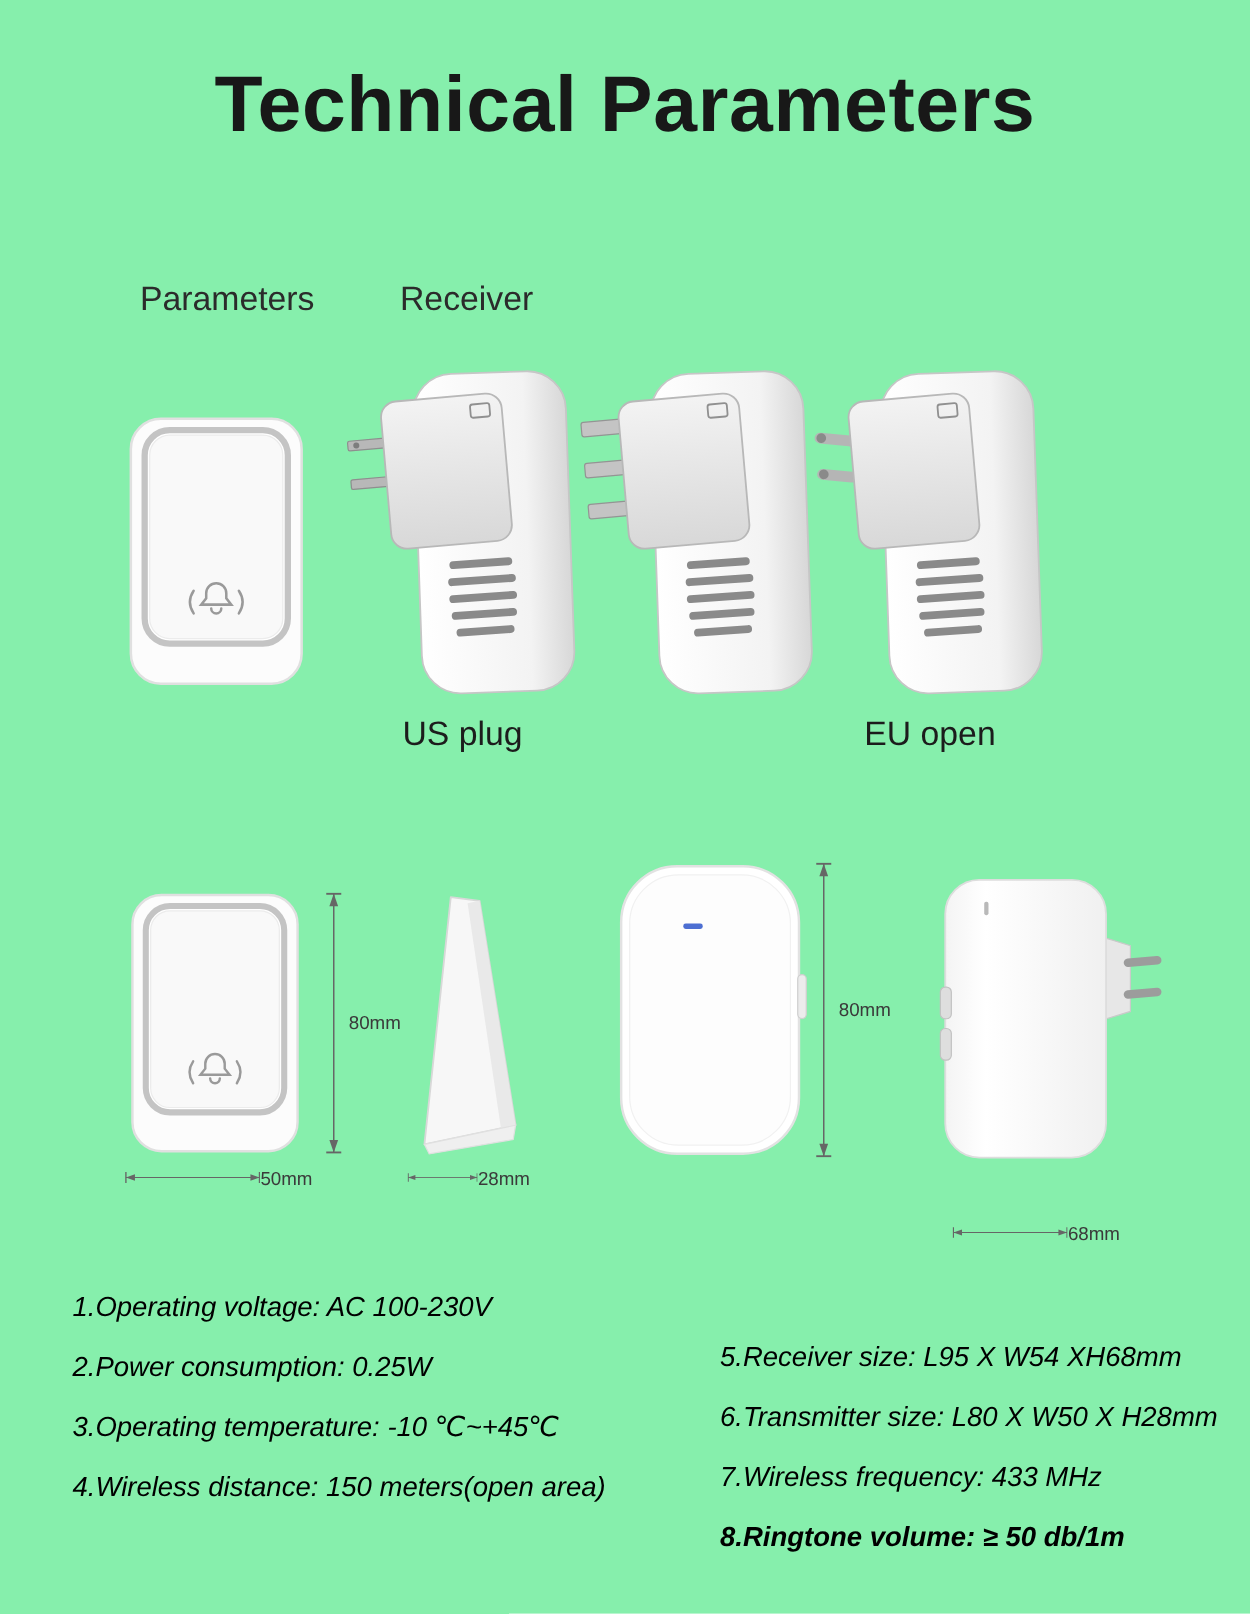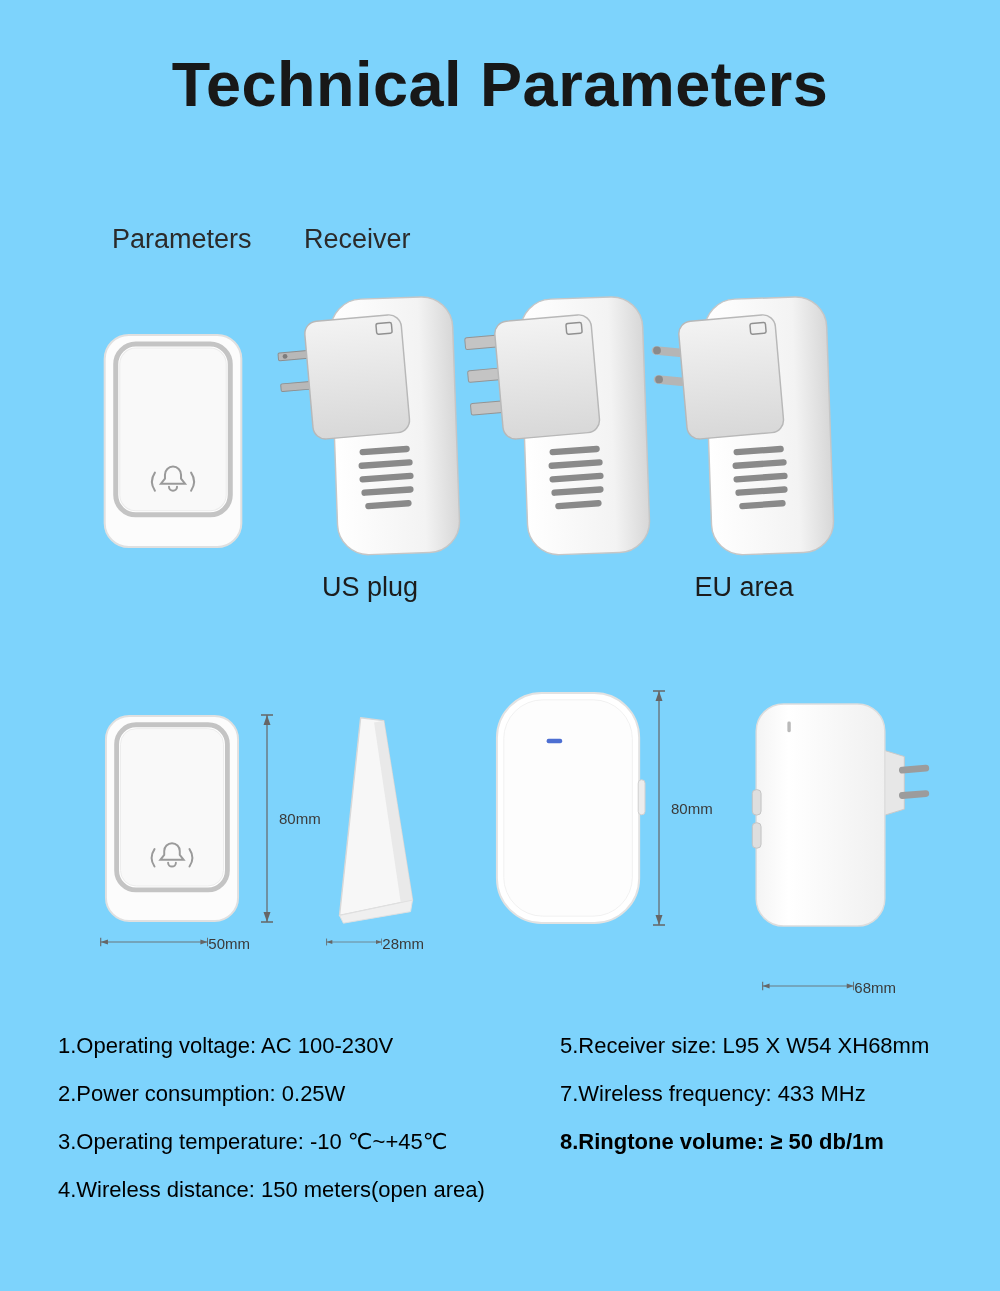--- a/index.html
+++ b/index.html
@@ -1,44 +1,44 @@
 <!DOCTYPE html>
 <html><head>
 <meta charset="utf-8">
 <style>
   * { margin:0; padding:0; box-sizing:border-box; }
   html,body { background:#ffffff; }
   .canvas {
-    position:relative; width:1000px; height:1291px; background:#7dd3fc;
+    position:relative; width:1000px; height:1291px; background:#86efac;
     font-family:"Liberation Sans","DejaVu Sans",sans-serif; overflow:hidden;
   }
   .title {
     position:absolute; top:48px; left:0; width:100%; text-align:center;
     font-size:63px; font-weight:700; color:#181818; letter-spacing:.5px;
   }
   .sec-label { position:absolute; font-size:27px; color:#2b2b2b; }
   .device { position:absolute; }
   .device svg { width:100%; height:100%; display:block; overflow:visible; }
   .plug-label { position:absolute; font-size:27px; color:#1c1c1c; text-align:center; }
   .dim-h { position:absolute; display:flex; flex-direction:row; align-items:center; }
   .dim-v { position:absolute; display:flex; align-items:center; gap:5px; }
   .dim-label { font-size:15px; color:#3a3a3a; margin-top:3px; white-space:nowrap; }
   .specs-col { position:absolute; top:1032px; }
-  .spec-line { font-size:22px; color:#000; line-height:27px; margin-bottom:21px; white-space:nowrap; }
+  .spec-line { font-size:22px; color:#000; line-height:27px; margin-bottom:21px; white-space:nowrap;font-style:italic; }
   .spec-line.bold { font-weight:700; }
 </style>
 </head>
 <body>
 
 <div class="canvas">
 
   <h1 class="title">Technical Parameters</h1>
 
   <div class="sec-label" style="left:112px; top:224px;">Parameters</div>
-  <div class="sec-label" style="left:304px; top:224px;">Receiver</div>
+  <div class="sec-label" style="left:320px; top:224px;">Receiver</div>
 
   <div class="device" style="left:102px; top:333px; width:142px; height:216px;">
     <svg viewBox="0 0 140 215">
       <rect x="2" y="2" width="136" height="211" rx="24" fill="#fcfcfc" stroke="#e0e0e0" stroke-width="2"></rect>
       <rect x="13" y="11" width="114" height="170" rx="20" fill="#ffffff" stroke="#c4c4c4" stroke-width="5"></rect>
       <rect x="17" y="15" width="106" height="162" rx="16" fill="#f9f9f9" stroke="#ececec" stroke-width="1"></rect>
       <g stroke="#9a9a9a" stroke-width="2" fill="none" stroke-linecap="round">
         <path d="M62 141 a8 8 0 0 1 16 0 v4 l4 5 h-24 l4 -5 z"></path>
         <path d="M66 153 a4 4 0 0 0 8 0"></path>
         <path d="M52 139 q-6 9 0 18"></path>
@@ -148,21 +148,21 @@
         <rect x="86" y="160" width="52" height="6.5" rx="3.2"></rect>
         <rect x="84" y="174" width="56" height="6.5" rx="3.2"></rect>
         <rect x="84" y="188" width="56" height="6.5" rx="3.2"></rect>
         <rect x="85" y="202" width="54" height="6.5" rx="3.2"></rect>
         <rect x="88" y="216" width="48" height="6.5" rx="3.2"></rect>
       </g>
     </svg>
   </div>
 
   <div class="plug-label" style="left:278px; top:572px; width:184px;">US plug</div>
-  <div class="plug-label" style="left:652px; top:572px; width:184px;">EU area</div>
+  <div class="plug-label" style="left:652px; top:572px; width:184px;">EU open</div>
 
   <div class="device" style="left:104px; top:714px; width:136px; height:209px;">
     <svg viewBox="0 0 140 215">
       <rect x="2" y="2" width="136" height="211" rx="24" fill="#fcfcfc" stroke="#e0e0e0" stroke-width="2"></rect>
       <rect x="13" y="11" width="114" height="170" rx="20" fill="#ffffff" stroke="#c4c4c4" stroke-width="5"></rect>
       <rect x="17" y="15" width="106" height="162" rx="16" fill="#f9f9f9" stroke="#ececec" stroke-width="1"></rect>
       <g stroke="#9a9a9a" stroke-width="2" fill="none" stroke-linecap="round">
         <path d="M62 141 a8 8 0 0 1 16 0 v4 l4 5 h-24 l4 -5 z"></path>
         <path d="M66 153 a4 4 0 0 0 8 0"></path>
         <path d="M52 139 q-6 9 0 18"></path>
@@ -277,19 +277,20 @@
     <div class="dim-label">68mm</div>
   </div>
 
   <div class="specs-col" style="left:58px;">
     <div class="spec-line">1.Operating voltage: AC 100-230V</div>
     <div class="spec-line">2.Power consumption: 0.25W</div>
     <div class="spec-line">3.Operating temperature: -10 ℃~+45℃</div>
     <div class="spec-line">4.Wireless distance: 150 meters(open area)</div>
   </div>
 
-  <div class="specs-col" style="left:560px;">
+  <div class="specs-col" style="left:576px;margin-top:40px;">
     <div class="spec-line">5.Receiver size: L95 X W54 XH68mm</div>
+    <div class="spec-line">6.Transmitter size: L80 X W50 X H28mm</div>
     <div class="spec-line">7.Wireless frequency: 433 MHz</div>
     <div class="spec-line bold">8.Ringtone volume: ≥ 50 db/1m</div>
   </div>
 
 </div>
 
 </body></html>

